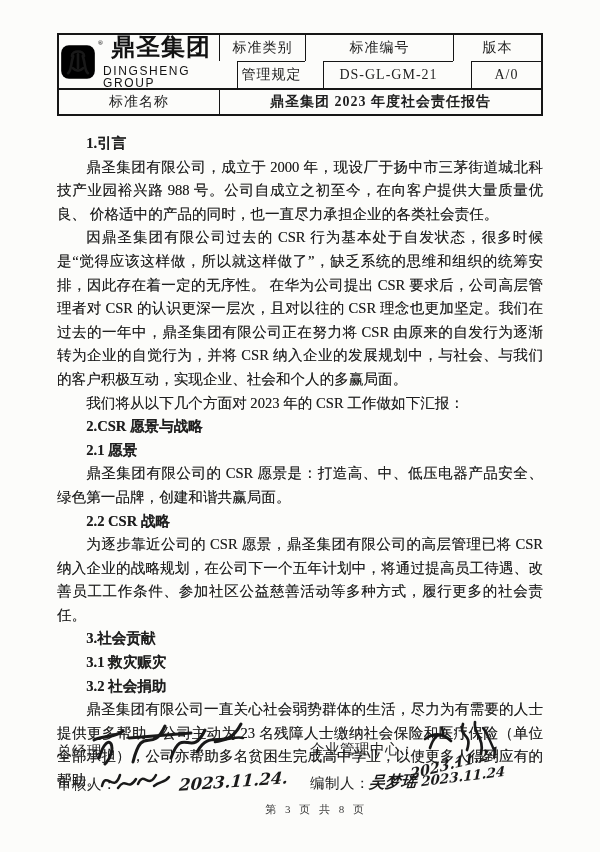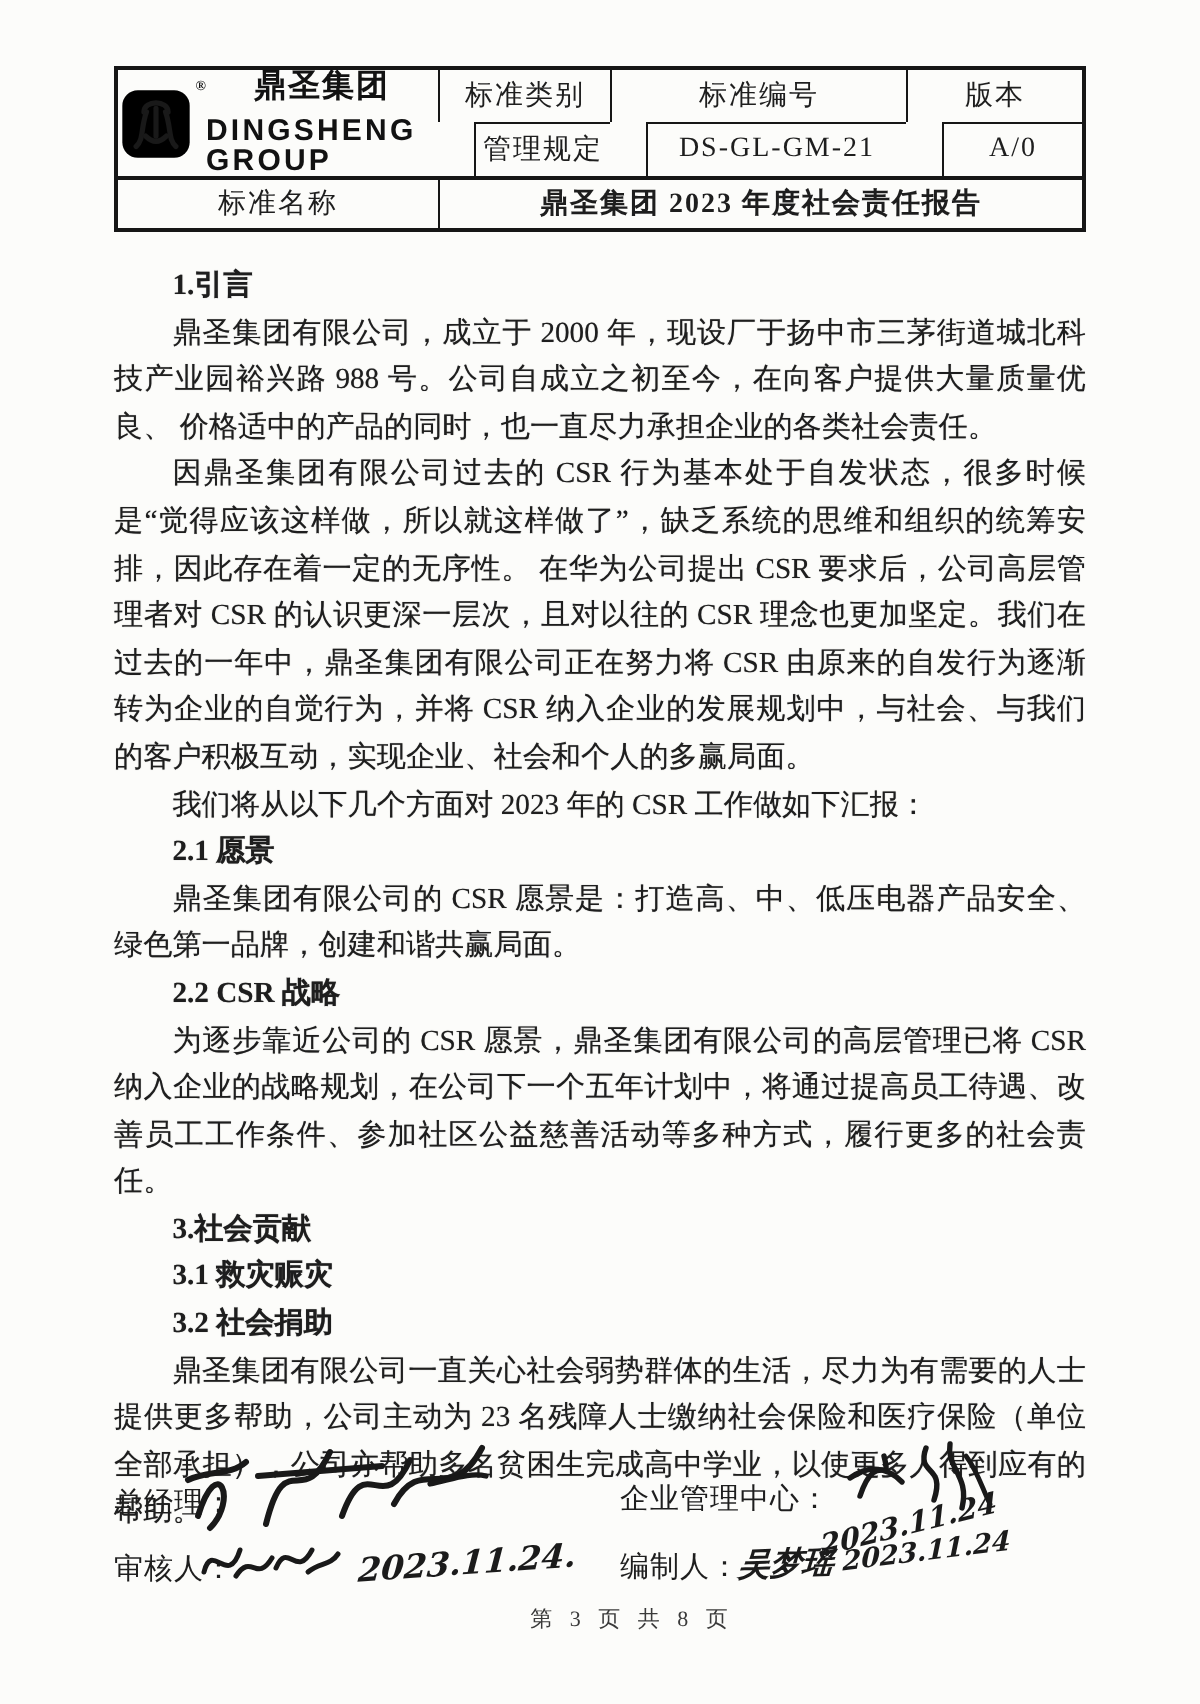--- a/index.html
+++ b/index.html
@@ -23,22 +23,22 @@
     background: #fcfcfa;
   }
   .cell { display: flex; align-items: center; justify-content: center; font-size: 14px; letter-spacing: 1px; }
   .cell.bl { border-left: 1.6px solid #161616; }
   .cell.bt { border-top: 1.6px solid #161616; margin-left: 18px; }
   .cell.bt2 { border-top: 2.2px solid #161616; }
   .cell-logo { grid-row: 1 / 3; grid-column: 1; display: flex; align-items: center; justify-content: center; gap: 6px; }
   .logo-mark { position: relative; width: 38px; height: 38px; flex: 0 0 auto; }
   .logo-reg { position: absolute; top: -4px; right: -7px; font-size: 7px; font-weight: bold; color: #161616; }
   .logo-text { display: flex; flex-direction: column; align-items: center; line-height: 1; }
-  .brand-cn { font-size: 16px; font-weight: bold; letter-spacing: 1px; font-family: "Liberation Sans", "DejaVu Sans", sans-serif; color: #121212; }
-  .brand-en { font-size: 15px; font-weight: bold; letter-spacing: 1.6px; font-family: "Liberation Sans", "DejaVu Sans", sans-serif; color: #121212; margin-top: 6px; }
+  .brand-cn { font-size: 24px; font-weight: bold; letter-spacing: 1px; font-family: "Liberation Sans", "DejaVu Sans", sans-serif; color: #121212; }
+  .brand-en { font-size: 12px; font-weight: normal; letter-spacing: 1.6px; font-family: "Liberation Sans", "DejaVu Sans", sans-serif; color: #121212; margin-top: 6px; }
   .std-name-value { font-weight: bold; font-size: 14px; }
 
   
   .body-text { margin-top: 16px; font-size: 14.6px; line-height: 23.6px; text-align: justify; }
   .blk { margin: 0; text-indent: 2em; text-shadow: 0 0 0.4px rgba(20,20,20,0.55); }
   .blk.heading { font-weight: bold; }
 
   
   .sig-area { position: absolute; left: 57px; top: 716px; width: 486px; height: 92px; font-size: 14.5px; }
   .sig-label { position: absolute; white-space: nowrap; letter-spacing: 0.5px; }
@@ -90,20 +90,21 @@
       <div class="cell bl bt" style="grid-row:2;grid-column:4">A/0</div>
       <div class="cell bt2" style="grid-row:3;grid-column:1">标准名称</div>
       <div class="cell bl bt2 std-name-value" style="grid-row:3;grid-column:2/5">鼎圣集团 2023 年度社会责任报告</div>
     </div>
 
     <div class="body-text">
         <p class="blk heading">1.引言</p>
         <p class="blk para">鼎圣集团有限公司，成立于 2000 年，现设厂于扬中市三茅街道城北科技产业园裕兴路 988 号。公司自成立之初至今，在向客户提供大量质量优良、 价格适中的产品的同时，也一直尽力承担企业的各类社会责任。</p>
         <p class="blk para">因鼎圣集团有限公司过去的 CSR 行为基本处于自发状态，很多时候是“觉得应该这样做，所以就这样做了”，缺乏系统的思维和组织的统筹安排，因此存在着一定的无序性。 在华为公司提出 CSR 要求后，公司高层管理者对 CSR 的认识更深一层次，且对以往的 CSR 理念也更加坚定。我们在过去的一年中，鼎圣集团有限公司正在努力将 CSR 由原来的自发行为逐渐转为企业的自觉行为，并将 CSR 纳入企业的发展规划中，与社会、与我们的客户积极互动，实现企业、社会和个人的多赢局面。</p>
         <p class="blk para">我们将从以下几个方面对 2023 年的 CSR 工作做如下汇报：</p>
+        <p class="blk heading">2.CSR 愿景与战略</p>
         <p class="blk heading">2.1 愿景</p>
         <p class="blk para">鼎圣集团有限公司的 CSR 愿景是：打造高、中、低压电器产品安全、绿色第一品牌，创建和谐共赢局面。</p>
         <p class="blk heading">2.2 CSR 战略</p>
         <p class="blk para">为逐步靠近公司的 CSR 愿景，鼎圣集团有限公司的高层管理已将 CSR 纳入企业的战略规划，在公司下一个五年计划中，将通过提高员工待遇、改善员工工作条件、参加社区公益慈善活动等多种方式，履行更多的社会责任。</p>
         <p class="blk heading">3.社会贡献</p>
         <p class="blk heading">3.1 救灾赈灾</p>
         <p class="blk heading">3.2 社会捐助</p>
         <p class="blk para">鼎圣集团有限公司一直关心社会弱势群体的生活，尽力为有需要的人士提供更多帮助，公司主动为 23 名残障人士缴纳社会保险和医疗保险（单位全部承担），公司亦帮助多名贫困生完成高中学业，以使更多人得到应有的帮助。</p>
       </div>
   </div>

